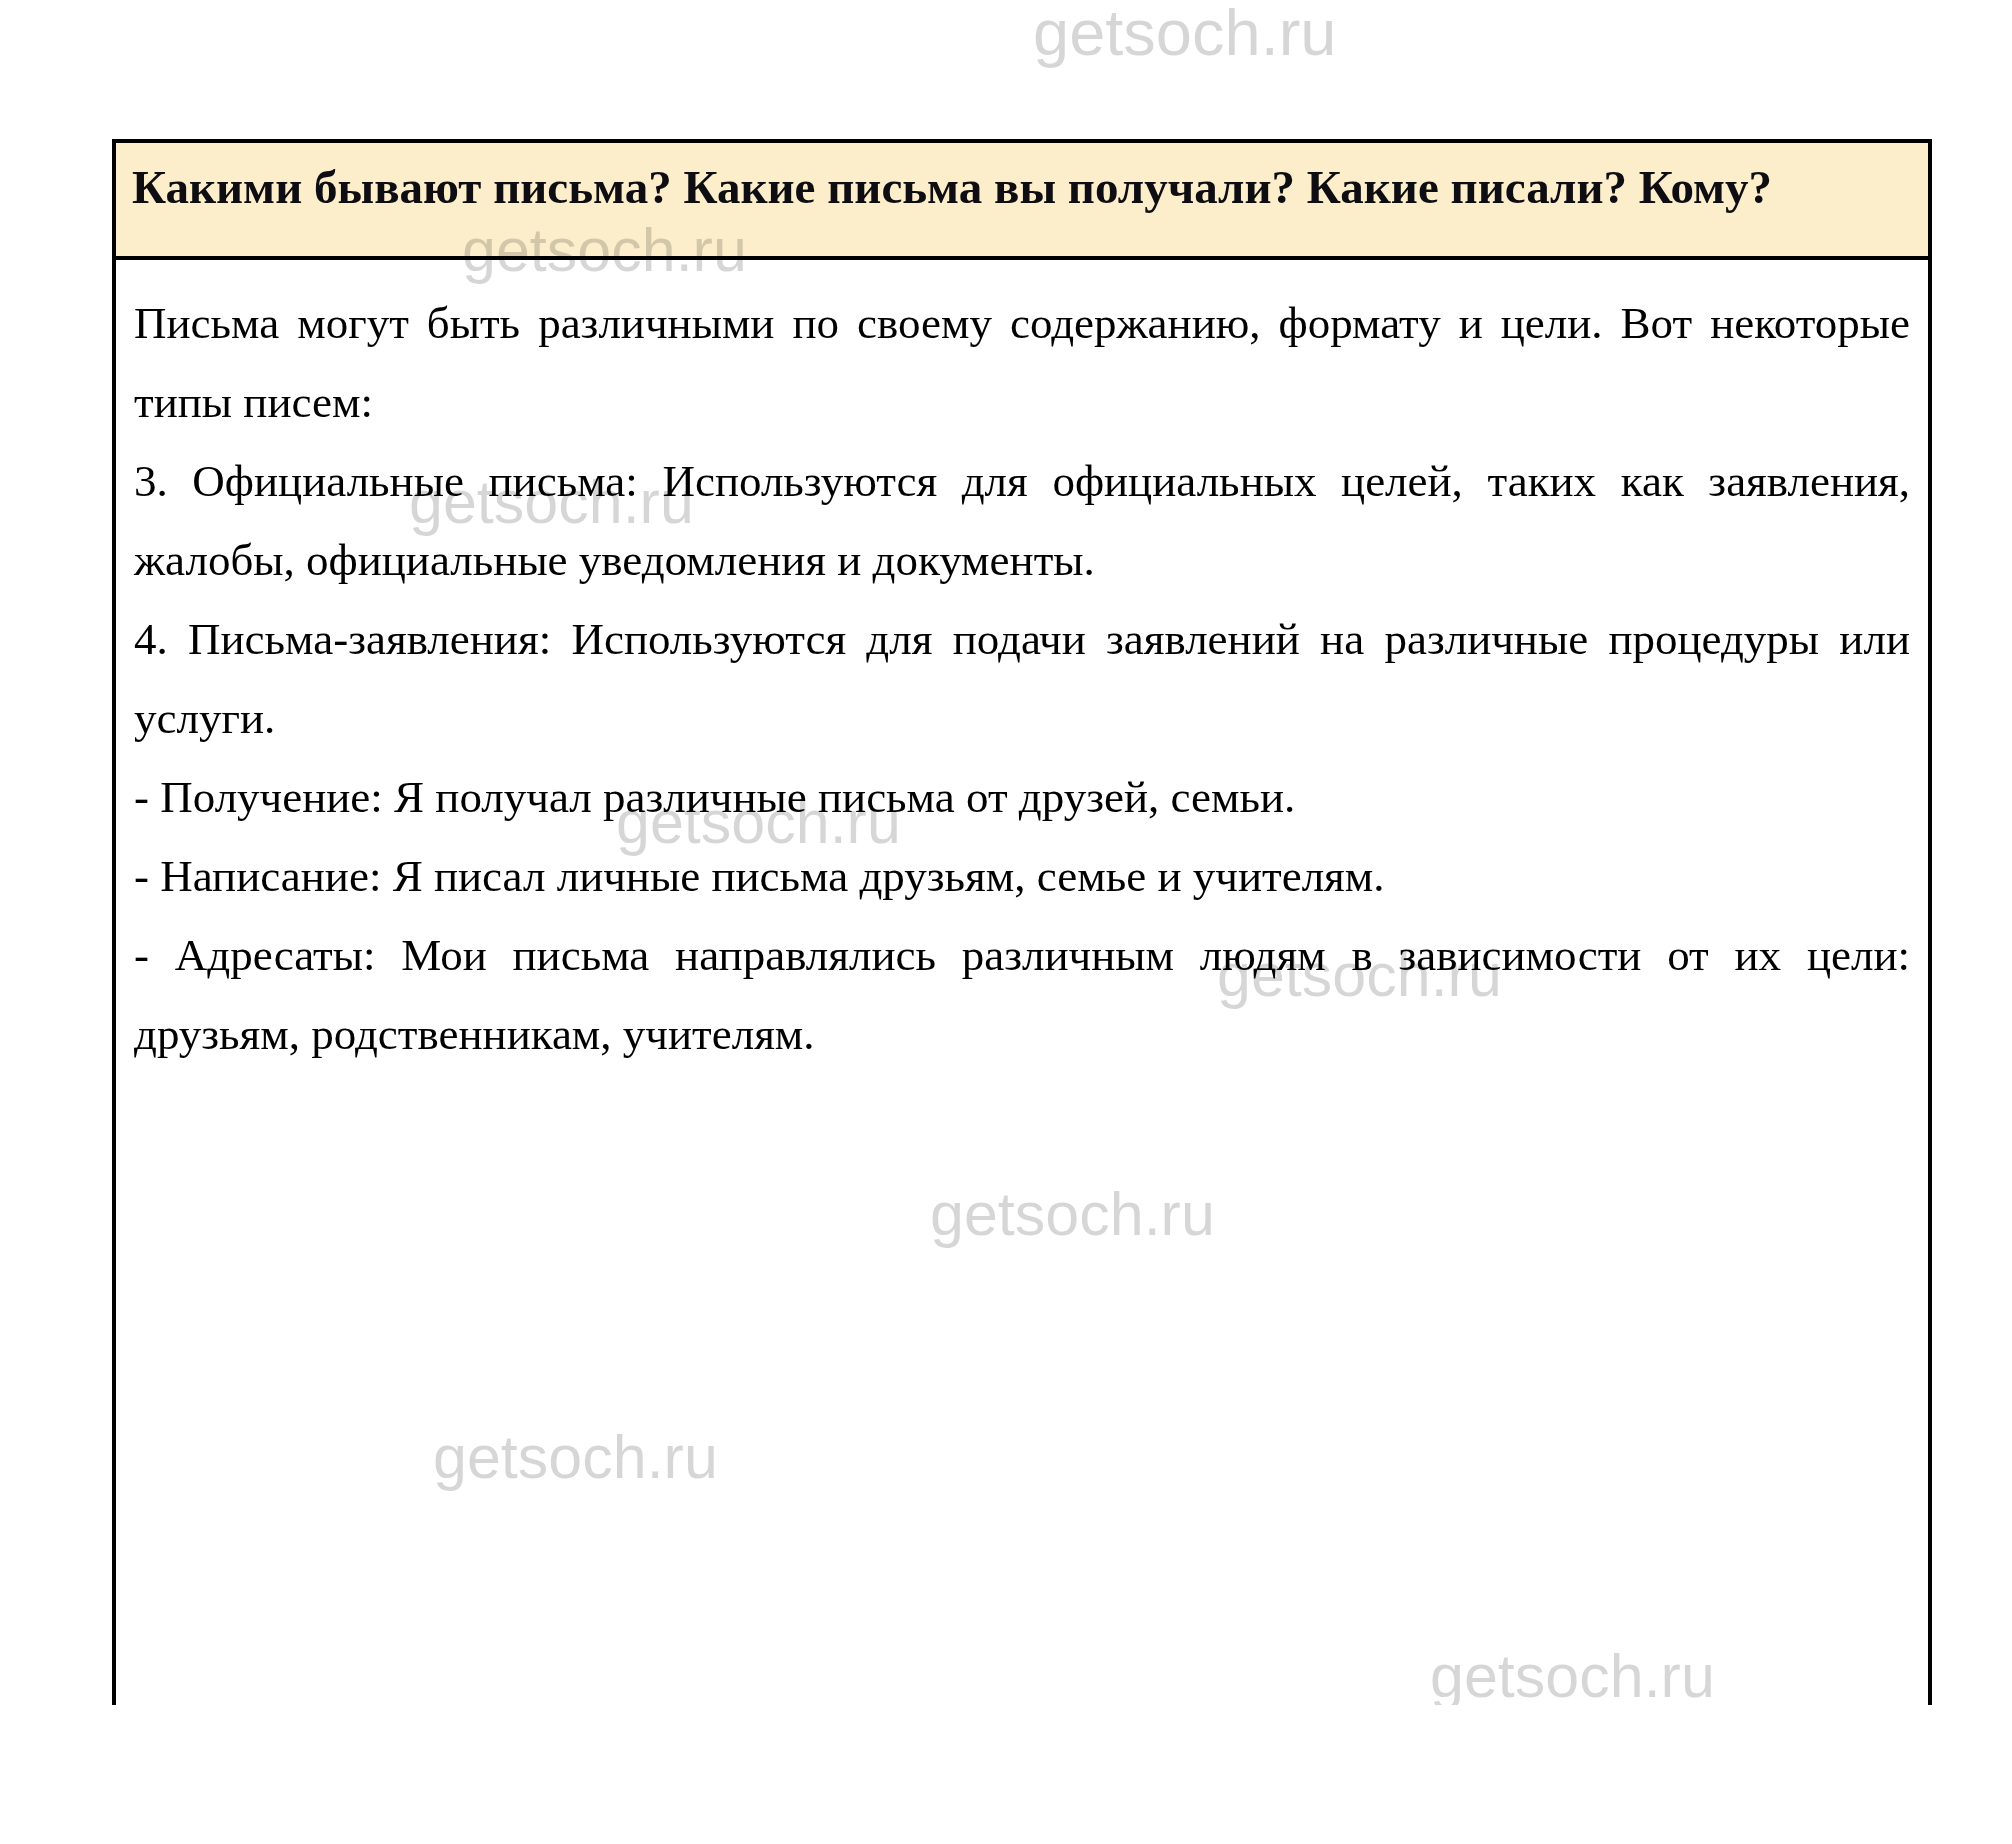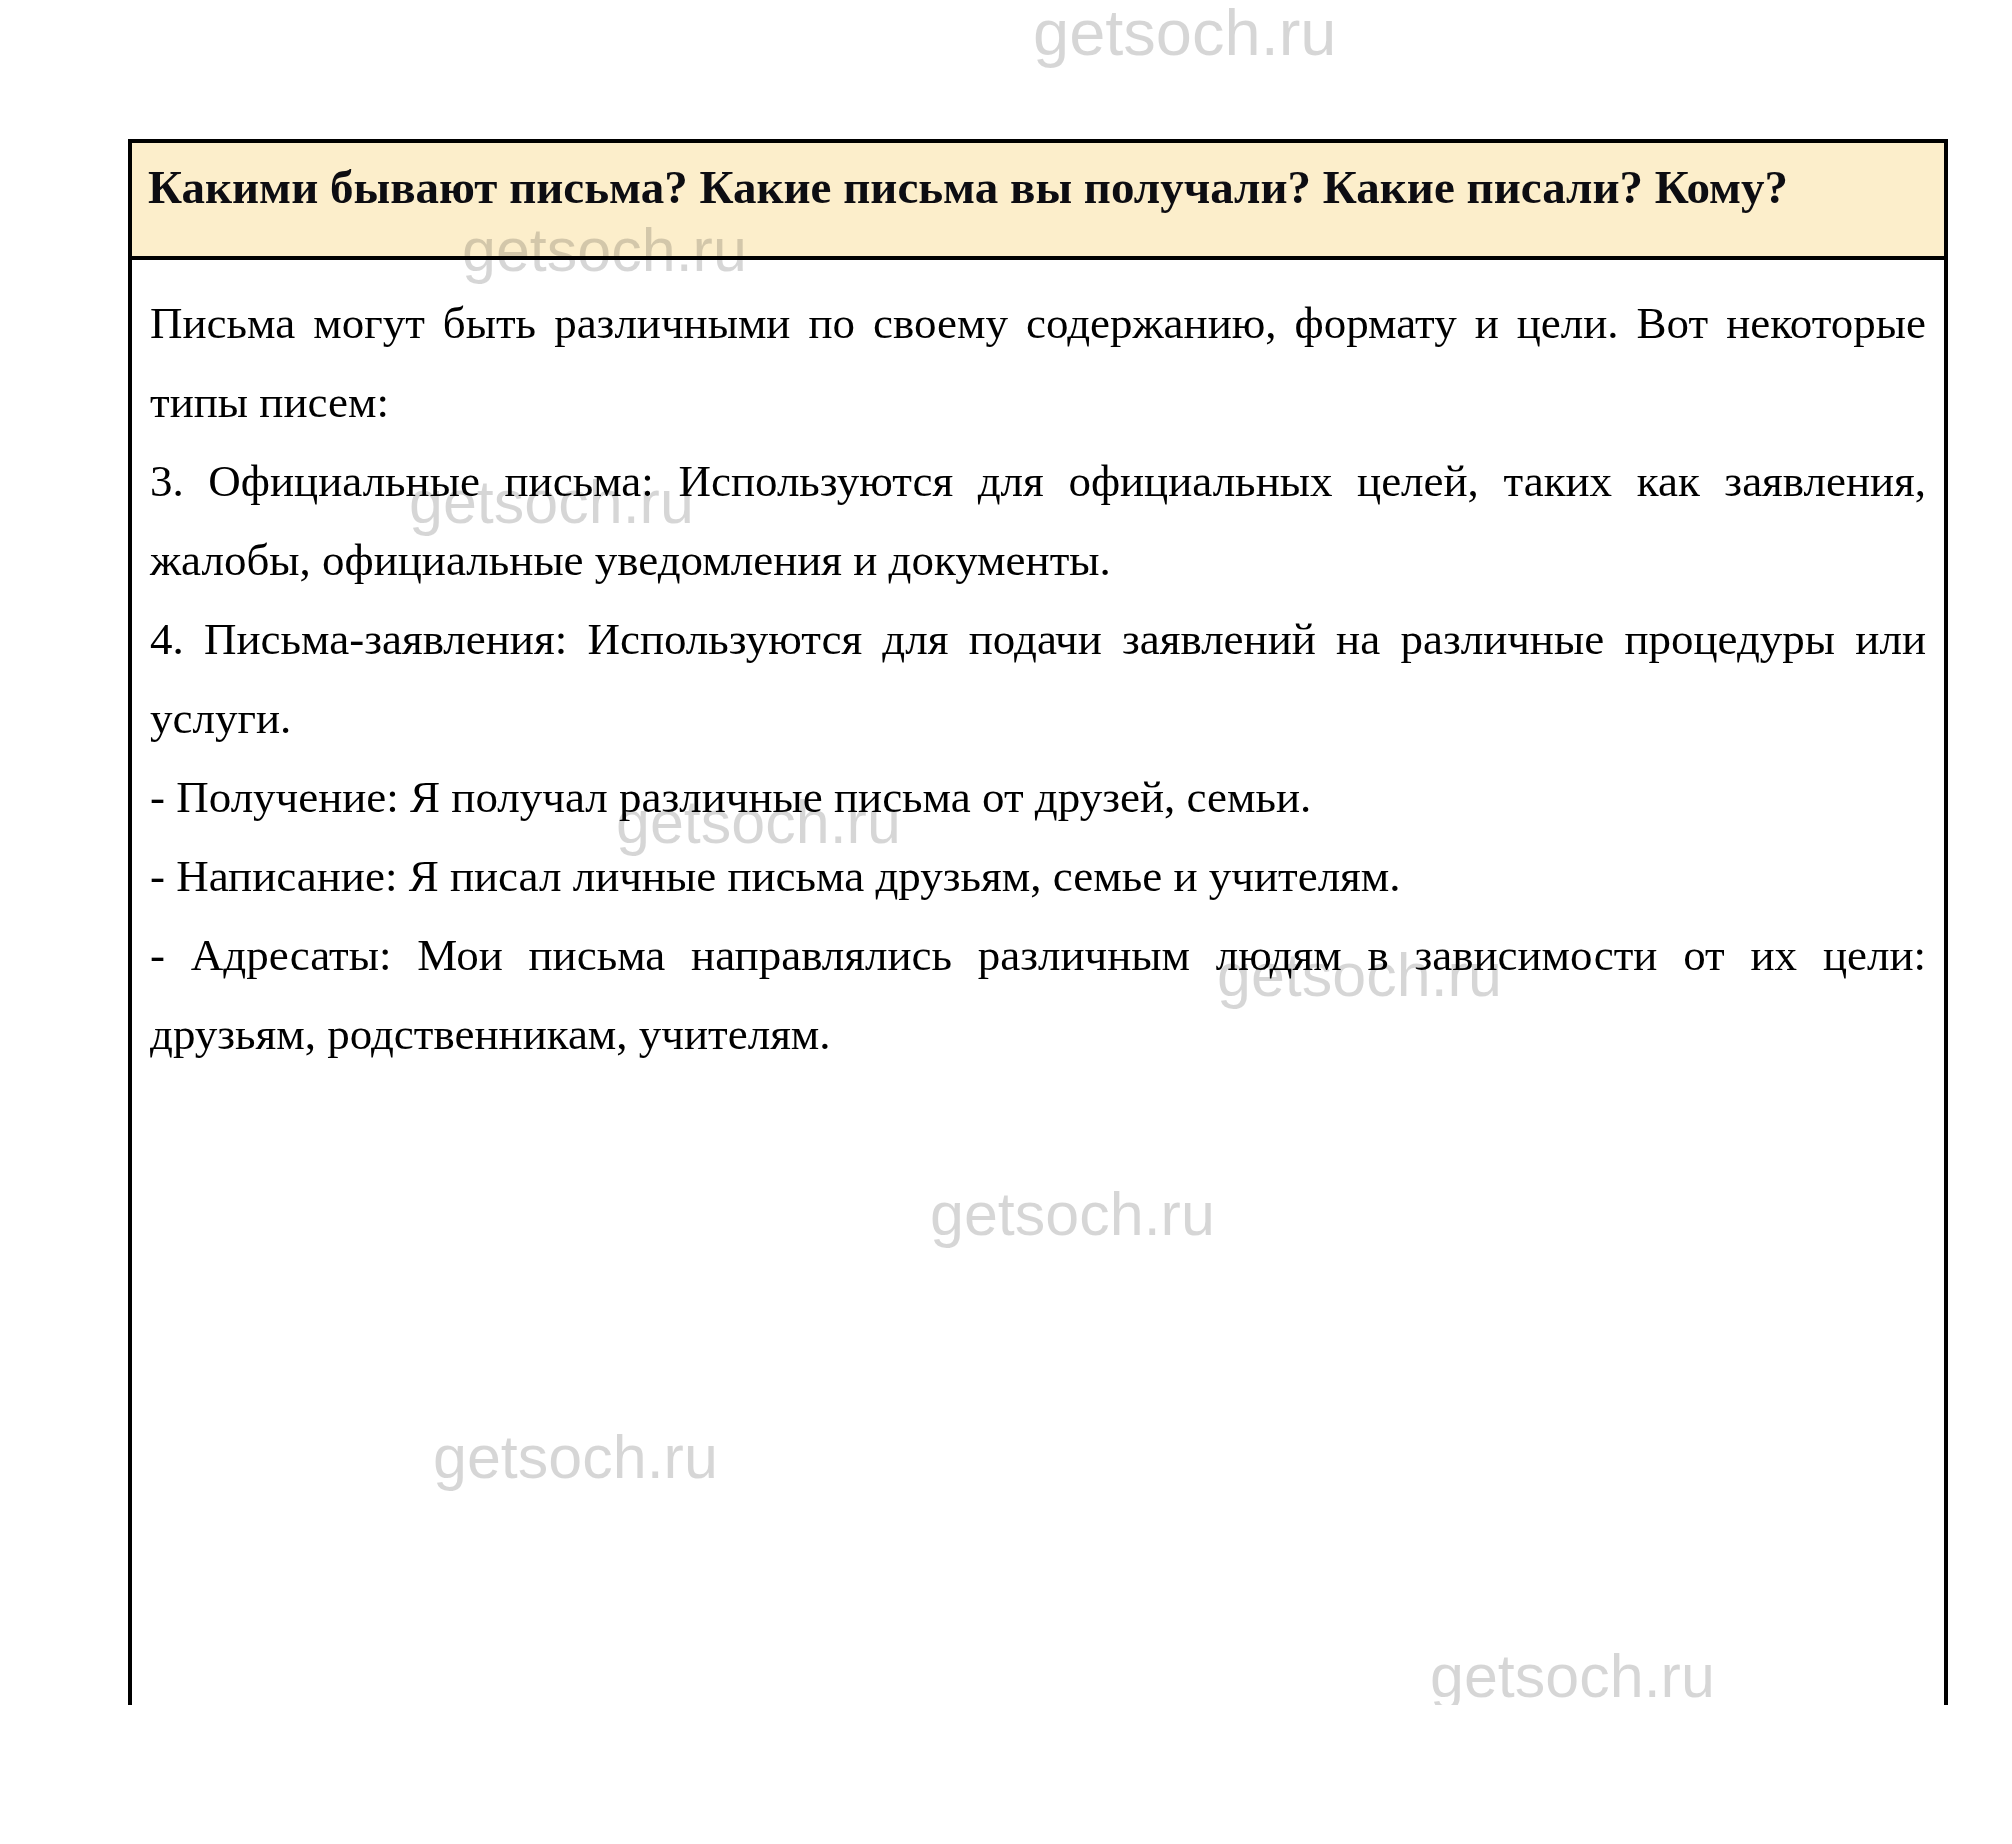--- a/index.html
+++ b/index.html
@@ -32,21 +32,21 @@
   .wm-3 { left: 409px;  top: 472px; }
   .wm-4 { left: 616px;  top: 792px; }
   .wm-5 { left: 1217px; top: 945px; }
   .wm-6 { left: 930px; top: 1184px; }
   .wm-7 { left: 433px;  top: 1427px; }
   .wm-8 { left: 1430px; top: 1646px; }
 
   
   .qa-box {
     position: absolute;
-    left: 128px;
+    left: 112px;
     top: 139px;
     width: 1820px;
     height: 1624px;
     box-sizing: border-box;
     border: 4px solid #000000;
     border-bottom-width: 5.7px;
     background: transparent;
     z-index: 1;
   }
   .qa-header {

